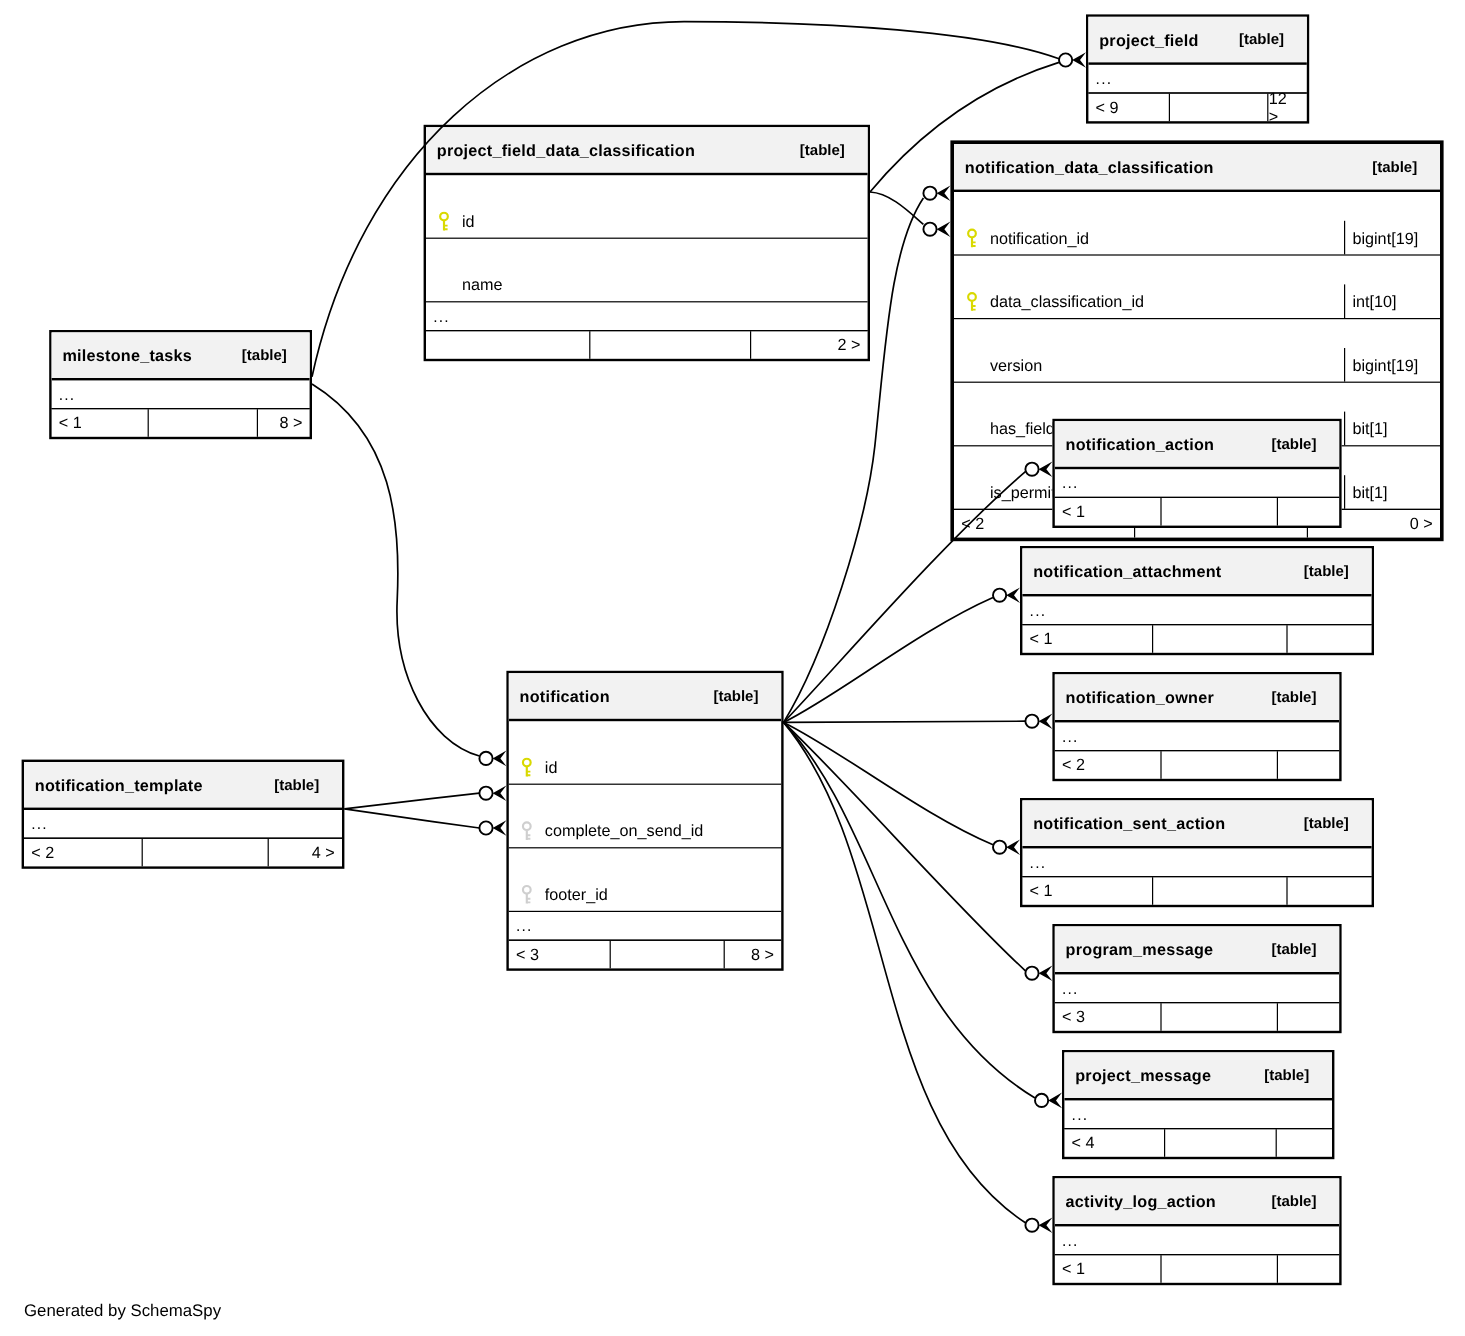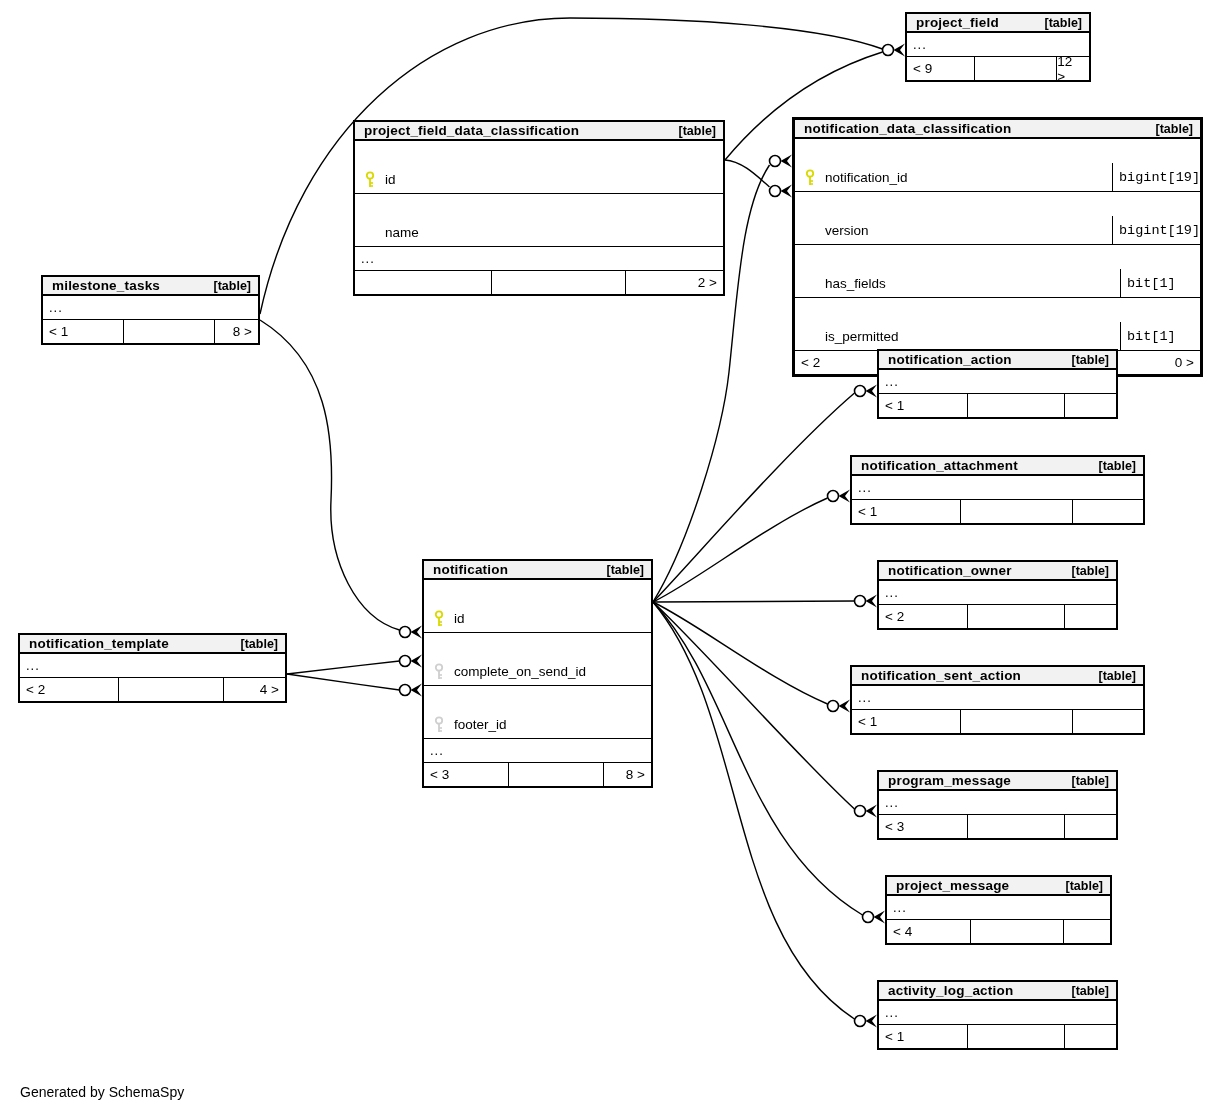--- a/index.html
+++ b/index.html
@@ -6,37 +6,37 @@
     --pk-key:#d9d900; --fk-key:#cfcfcf; --header-bg:#f2f2f2; --border:#000000; --edge:#000000;
   }
   *{box-sizing:border-box;margin:0;padding:0;}
   html,body{background:#ffffff;}
   body{font-family:"Liberation Sans","DejaVu Sans",sans-serif;color:#000;}
   .canvas{position:relative;width:1221px;height:1113px;background:#fff;overflow:hidden;}
 
   .entity{position:absolute;border:2px solid var(--border);background:#fff;z-index:1;}
   .entity.emph{border-width:3px;}
 
-  .hdr{height:19px;display:flex;align-items:center;justify-content:space-between;
-       background:var(--header-bg);border-bottom:2px solid var(--border);padding:0 7px 0 9px;}
+  .hdr{height:40px;display:flex;align-items:center;justify-content:space-between;
+       background:var(--header-bg);border-bottom:2px solid var(--border);padding:0 19px 0 9px;}
   .entity.emph .hdr{border-bottom-width:2px;}
   .nm{font-weight:bold;font-size:13.5px;letter-spacing:.2px;}
   .tag{font-size:12.5px;font-weight:bold;}
 
   .row{height:29px;display:flex;align-items:center;border-bottom:1px solid var(--border);
        padding-left:9px;font-size:13.5px;margin-top:24px;}
   .row:last-of-type{border-bottom:none;}
   .key{width:12px;height:17px;margin-right:9px;flex:0 0 auto;display:inline-flex;}
   .key svg{width:12px;height:17px;}
   .key.pk line,.key.pk circle{stroke:var(--pk-key);}
   .key.fk line,.key.fk circle{stroke:var(--fk-key);}
   .key.none{visibility:hidden;}
   .cname{flex:1;}
   .ctype{flex:0 0 80px;align-self:stretch;display:flex;align-items:center;
-         border-left:1px solid var(--border);padding-left:6px;font-size:13.5px;font-family:Liberation Mono, monospace;}
+         border-left:1px solid var(--border);padding-left:6px;font-size:13.5px;}
 
   .ell{height:24px;display:flex;align-items:center;border-bottom:1px solid var(--border);
        padding-left:6px;font-size:13px;letter-spacing:1px;}
 
   .ftr{height:24px;display:flex;font-size:13.5px;}
   .entity .ftr{border-top:1px solid var(--border);margin-top:-1px;}
   .fl{flex:0 0 37%;display:flex;align-items:center;padding-left:6px;}
   .fm{flex:0 0 28%;border-left:1px solid var(--border);}
   .fr{flex:1;border-left:1px solid var(--border);display:flex;align-items:center;
       justify-content:flex-end;padding-right:6px;margin-left:31px;}
@@ -59,21 +59,21 @@
       <span class="tag">[table]</span>
     </div>
     <div class="ell">...</div>
     <div class="ftr">
       <span class="fl">&lt; 9</span>
       <span class="fm"></span>
       <span class="fr">12 &gt;</span>
     </div>
   </div>
 
-  <div class="entity" style="left:353px;top:120px;width:372px">
+  <div class="entity" style="left:353px;top:104px;width:372px">
     <div class="hdr">
       <span class="nm">project_field_data_classification</span>
       <span class="tag">[table]</span>
     </div>
     <div class="row">
       <span class="key pk">
         <svg viewBox="0 0 12 17">
             <circle cx="6" cy="4.5" r="3.2" fill="none" stroke-width="1.8"></circle>
             <line x1="6" y1="8" x2="6" y2="16" stroke-width="1.8"></line>
             <line x1="6" y1="12" x2="9" y2="12" stroke-width="1.6"></line>
@@ -105,20 +105,32 @@
       <span class="key pk">
         <svg viewBox="0 0 12 17">
             <circle cx="6" cy="4.5" r="3.2" fill="none" stroke-width="1.8"></circle>
             <line x1="6" y1="8" x2="6" y2="16" stroke-width="1.8"></line>
             <line x1="6" y1="12" x2="9" y2="12" stroke-width="1.6"></line>
             <line x1="6" y1="15" x2="9" y2="15" stroke-width="1.6"></line>
           </svg>
       </span>
       <span class="cname">notification_id</span>
       <span class="ctype">bigint[19]</span>
+    </div>
+    <div class="row">
+      <span class="key pk">
+        <svg viewBox="0 0 12 17">
+            <circle cx="6" cy="4.5" r="3.2" fill="none" stroke-width="1.8"></circle>
+            <line x1="6" y1="8" x2="6" y2="16" stroke-width="1.8"></line>
+            <line x1="6" y1="12" x2="9" y2="12" stroke-width="1.6"></line>
+            <line x1="6" y1="15" x2="9" y2="15" stroke-width="1.6"></line>
+          </svg>
+      </span>
+      <span class="cname">data_classification_id</span>
+      <span class="ctype">int[10]</span>
     </div>
     <div class="row">
       <span class="key none">
           <svg viewBox="0 0 12 17"></svg>
         </span>
       <span class="cname">version</span>
       <span class="ctype">bigint[19]</span>
     </div>
     <div class="row">
       <span class="key none">

